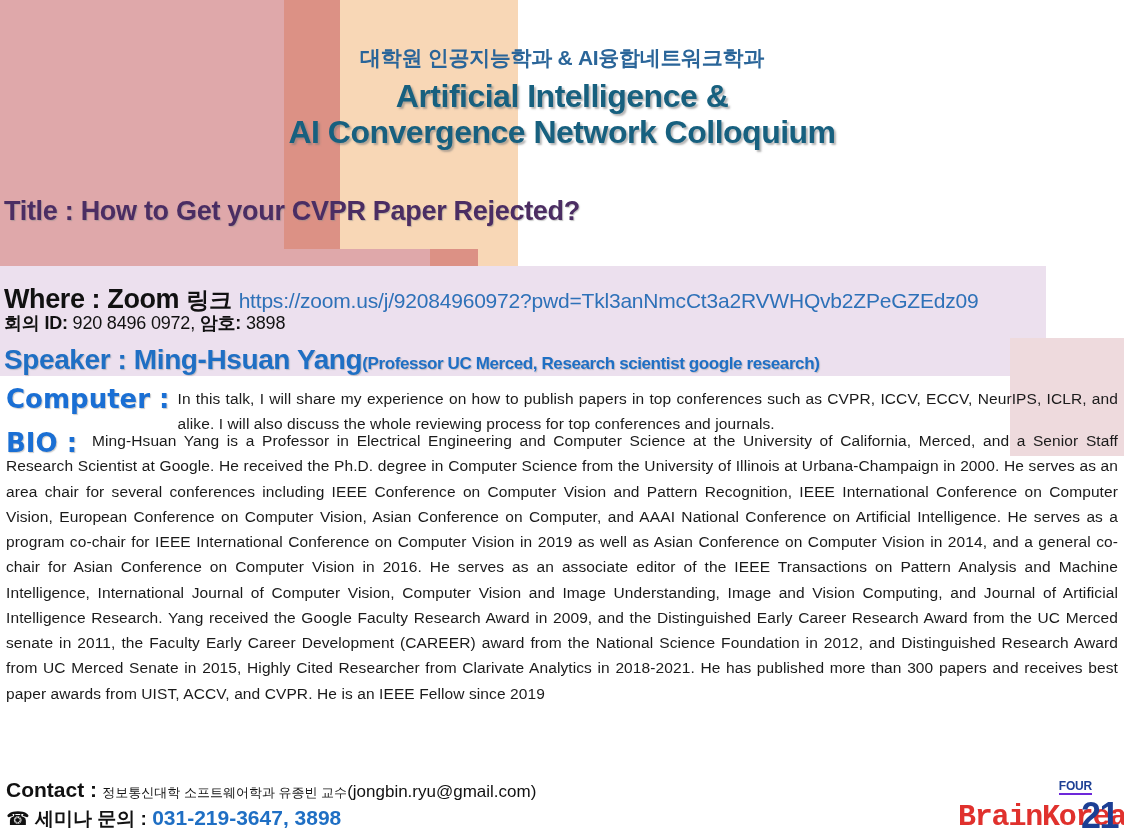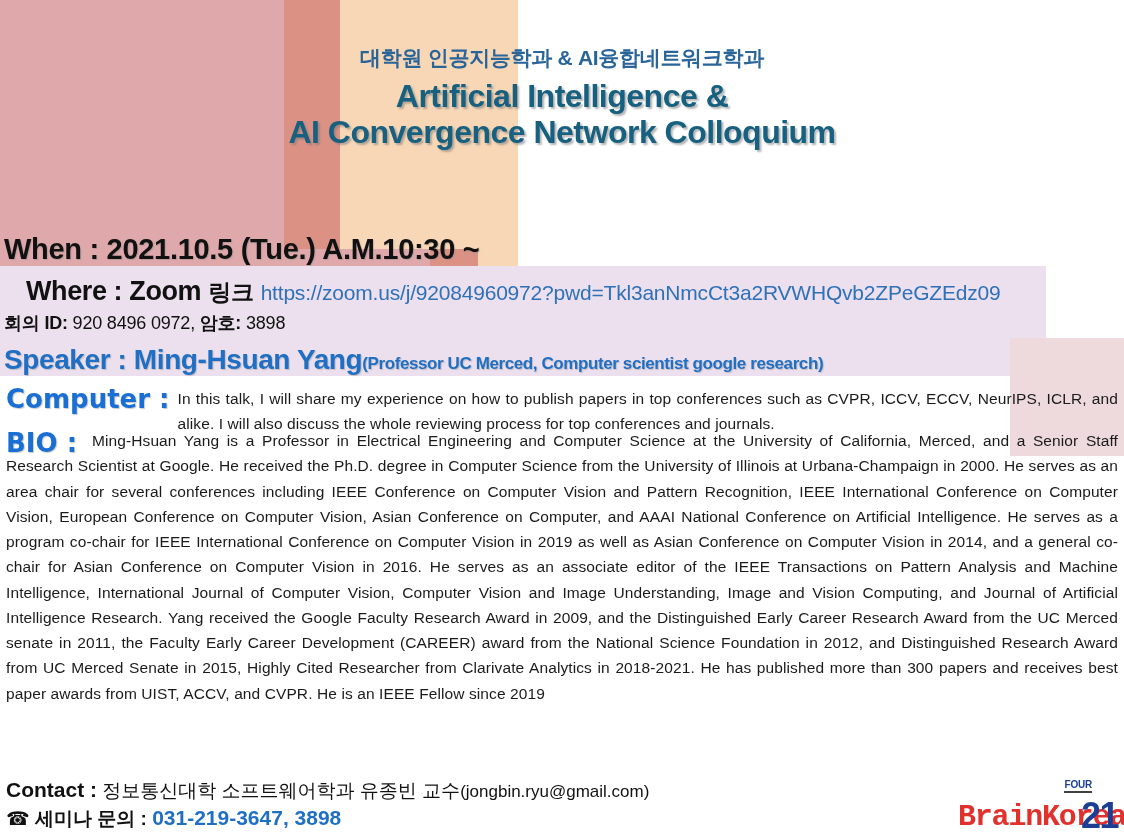--- a/index.html
+++ b/index.html
@@ -36,21 +36,21 @@
     text-shadow:2px 2px 2px rgba(120,120,120,.55);
   }
   #title-main .l2{display:block;}
 
   
   .row{position:absolute;left:4px;white-space:nowrap;}
   #row-title{top:196px;font-size:27px;font-weight:bold;color:#4b2d63;letter-spacing:-0.3px;
              text-shadow:1px 1px 1px rgba(140,140,140,.5);}
   #row-when {top:233px;font-size:29px;font-weight:bold;color:#111111;letter-spacing:-0.3px;
              text-shadow:1px 1px 1px rgba(140,140,140,.45);}
-  #row-where{top:276px;font-size:27px;font-weight:bold;color:#111111;letter-spacing:-0.4px;margin-left:22px;}
+  #row-where{top:284px;font-size:27px;font-weight:bold;color:#111111;letter-spacing:-0.4px;}
   #row-where .ko{font-size:23px;}
   #row-where .url{font-size:21px;font-weight:normal;color:#2e71b8;letter-spacing:-0.2px;}
   #row-meeting{top:311px;font-size:18px;font-weight:bold;color:#111111;letter-spacing:-0.2px;}
   #row-meeting .val{font-weight:normal;}
 
   #row-speaker{top:344px;font-size:28px;font-weight:bold;color:#1f6fc4;letter-spacing:-0.4px;
                text-shadow:1px 1px 1px rgba(150,150,150,.5);}
   #row-speaker .affil{font-size:17px;}
 
   
@@ -69,32 +69,32 @@
   #bio-kw{position:absolute;left:0;top:0;}
   #bio-text{
     font-size:15.5px;color:#1a1a1a;text-align:justify;line-height:1.63;
     letter-spacing:.1px;
   }
   #bio-text .indent{display:inline-block;width:86px;}
 
   
   #contact-row{position:absolute;left:6px;top:778px;font-size:19px;color:#111;white-space:nowrap;}
   #contact-row .lab{font-weight:bold;font-size:21px;}
-  #contact-row .val{font-size:19px;}
+  #contact-row .val{font-size:13px;}
   #contact-row .mail{font-size:17px;}
   #seminar-row{position:absolute;left:6px;top:806px;font-size:19px;white-space:nowrap;color:#111;}
   #seminar-row .phone-icon{font-size:19px;}
   #seminar-row .lab{font-weight:bold;}
   #seminar-row .num{font-weight:bold;color:#1f6fc4;font-size:21px;}
 
   
   #bk21-logo{position:absolute;right:6px;top:780px;width:160px;height:52px;}
   #bk21-logo .four{
-    position:absolute;right:26px;top:0;font-size:10px;font-weight:bold;color:#1c3f94;
-    border-bottom:2px solid #404040;line-height:1.05;letter-spacing:-0.2px;
+    position:absolute;right:26px;top:0;font-size:12px;font-weight:bold;color:#1c3f94;
+    border-bottom:2px solid #6d28d9;line-height:1.05;letter-spacing:-0.2px;
   }
   #bk21-logo .brainkorea{
     position:absolute;left:0;bottom:0;font-size:30px;font-weight:bold;color:#e0312d;
     letter-spacing:-1.2px;line-height:1;font-family:Liberation Mono, monospace;
   }
   #bk21-logo .twentyone{
     position:absolute;right:0;bottom:-2px;font-size:36px;font-weight:bold;color:#1c3f94;
     letter-spacing:-1.5px;line-height:1;
   }
 </style>
@@ -112,43 +112,43 @@
 
 <div class="layer">
 
   <div id="dept-line">대학원 인공지능학과 &amp; AI융합네트워크학과</div>
 
   <div id="title-main">
     <span class="l1">Artificial Intelligence  &amp;</span>
     <span class="l2">AI Convergence Network Colloquium</span>
   </div>
 
+  <div class="row" id="row-title">
+    <span>Title :</span>
+    <span>How to Get your CVPR Paper Rejected?</span>
+  </div>
 
-  <div class="row" id="row-when">
-    <span>When :</span>
-    <span>2021.10.5 (Tue.) A.M.10:30 ~</span>
-  </div>
 
   <div class="row" id="row-where">
     <span>Where :</span>
     <span>Zoom</span>
     <span class="ko">링크</span>
     <span class="url">https://zoom.us/j/92084960972?pwd=Tkl3anNmcCt3a2RVWHQvb2ZPeGZEdz09</span>
   </div>
 
   <div class="row" id="row-meeting">
     <span>회의 ID:</span>
     <span class="val">920 8496 0972,</span>
     <span>암호:</span>
     <span class="val">3898</span>
   </div>
 
   <div class="row" id="row-speaker">
     <span>Speaker :</span>
-    <span>Ming-Hsuan Yang</span><span class="affil">(Professor UC Merced, Computer scientist google research)</span>
+    <span>Ming-Hsuan Yang</span><span class="affil">(Professor UC Merced, Research scientist google research)</span>
   </div>
 
   <div id="abstract-wrap">
     <span class="kw">Computer :</span>
     <div id="abstract-text">In this talk, I will share my experience on how to publish papers in top conferences such as CVPR, ICCV, ECCV, NeurIPS, ICLR, and alike. I will also discuss the whole reviewing process for top conferences and journals.</div>
   </div>
 
   <div id="bio-wrap">
     <span class="kw" id="bio-kw">BIO :</span>
     <div id="bio-text"><span class="indent"></span><span>Ming-Hsuan Yang is a Professor in Electrical Engineering and Computer Science at the University of California, Merced, and a Senior Staff Research Scientist at Google. He received the Ph.D. degree in Computer Science from the University of Illinois at Urbana-Champaign in 2000. He serves as an area chair for several conferences including IEEE Conference on Computer Vision and Pattern Recognition, IEEE International Conference on Computer Vision, European Conference on Computer Vision, Asian Conference on Computer, and AAAI National Conference on Artificial Intelligence. He serves as a program co-chair for IEEE International Conference on Computer Vision in 2019 as well as Asian Conference on Computer Vision in 2014, and a general co-chair for Asian Conference on Computer Vision in 2016. He serves as an associate editor of the IEEE Transactions on Pattern Analysis and Machine Intelligence, International Journal of Computer Vision, Computer Vision and Image Understanding, Image and Vision Computing, and Journal of Artificial Intelligence Research. Yang received the Google Faculty Research Award in 2009, and the Distinguished Early Career Research Award from the UC Merced senate in 2011, the Faculty Early Career Development (CAREER) award from the National Science Foundation in 2012, and Distinguished Research Award from UC Merced Senate in 2015, Highly Cited Researcher from Clarivate Analytics in 2018-2021. He has published more than 300 papers and receives best paper awards from UIST, ACCV, and CVPR. He is an IEEE Fellow since 2019</span></div>

